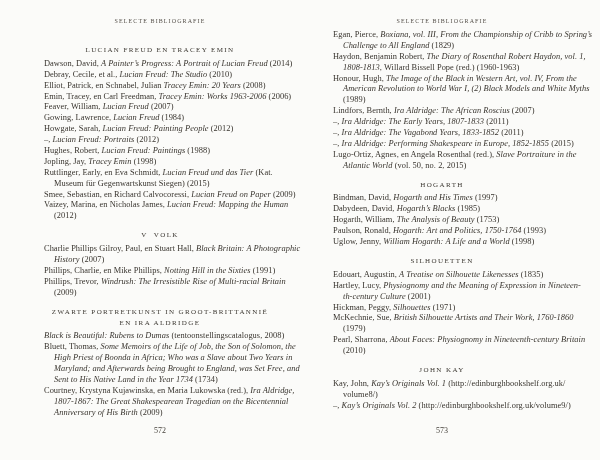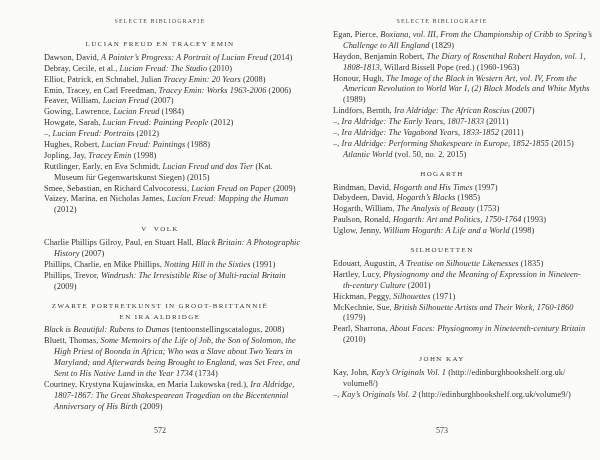--- a/index.html
+++ b/index.html
@@ -13,21 +13,21 @@
   .spread{position:relative;width:600px;height:460px;}
   .page{position:absolute;top:0;height:460px;padding-top:16px;box-sizing:border-box;}
   .page.left{left:44px;width:232px;}
   .page.right{left:333px;width:218px;}
   .running-head{
     text-align:center;font-size:6px;letter-spacing:1.1px;
     line-height:11px;height:11px;color:#55504a;white-space:pre;
   }
   .sections{margin-top:3px;}
   .head-block{margin:8px 0 3px;}
-  .section:first-child .head-block{margin-top:12px;}
+  .section:first-child .head-block{margin-top:18px;}
   .sec-heading{
     text-align:center;font-size:7px;letter-spacing:1.4px;
     line-height:10.9px;color:#3b3731;white-space:pre;
   }
   .line{
     font-size:8.4px;line-height:10.9px;height:10.9px;
     white-space:pre;letter-spacing:0.05px;
   }
   .line.cont{padding-left:10px;}
   .it{font-style:italic;}
@@ -100,20 +100,21 @@
           <div class="line cont"><span class="it">Challenge to All England</span><span> (1829)</span></div>
           <div class="line"><span>Haydon, Benjamin Robert, </span><span class="it">The Diary of Rosenthal Robert Haydon, vol. 1,</span></div>
           <div class="line cont"><span class="it">1808-1813</span><span>, Willard Bissell Pope (red.) (1960-1963)</span></div>
           <div class="line"><span>Honour, Hugh, </span><span class="it">The Image of the Black in Western Art, vol. IV, From the</span></div>
           <div class="line cont"><span class="it">American Revolution to World War I, (2) Black Models and White Myths</span></div>
           <div class="line cont"><span>(1989)</span></div>
           <div class="line"><span>Lindfors, Bernth, </span><span class="it">Ira Aldridge: The African Roscius</span><span> (2007)</span></div>
           <div class="line"><span>–, </span><span class="it">Ira Aldridge: The Early Years, 1807-1833</span><span> (2011)</span></div>
           <div class="line"><span>–, </span><span class="it">Ira Aldridge: The Vagabond Years, 1833-1852</span><span> (2011)</span></div>
           <div class="line"><span>–, </span><span class="it">Ira Aldridge: Performing Shakespeare in Europe, 1852-1855</span><span> (2015)</span></div>
+          <div class="line"><span>Lugo-Ortiz, Agnes, en Angela Rosenthal (red.), </span><span class="it">Slave Portraiture in the</span></div>
           <div class="line cont"><span class="it">Atlantic World</span><span> (vol. 50, no. 2, 2015)</span></div>
         </div>
         <div class="section">
           <div class="head-block">
             <div class="sec-heading">HOGARTH</div>
           </div>
           <div class="line"><span>Bindman, David, </span><span class="it">Hogarth and His Times</span><span> (1997)</span></div>
           <div class="line"><span>Dabydeen, David, </span><span class="it">Hogarth’s Blacks</span><span> (1985)</span></div>
           <div class="line"><span>Hogarth, William, </span><span class="it">The Analysis of Beauty</span><span> (1753)</span></div>
           <div class="line"><span>Paulson, Ronald, </span><span class="it">Hogarth: Art and Politics, 1750-1764</span><span> (1993)</span></div>

